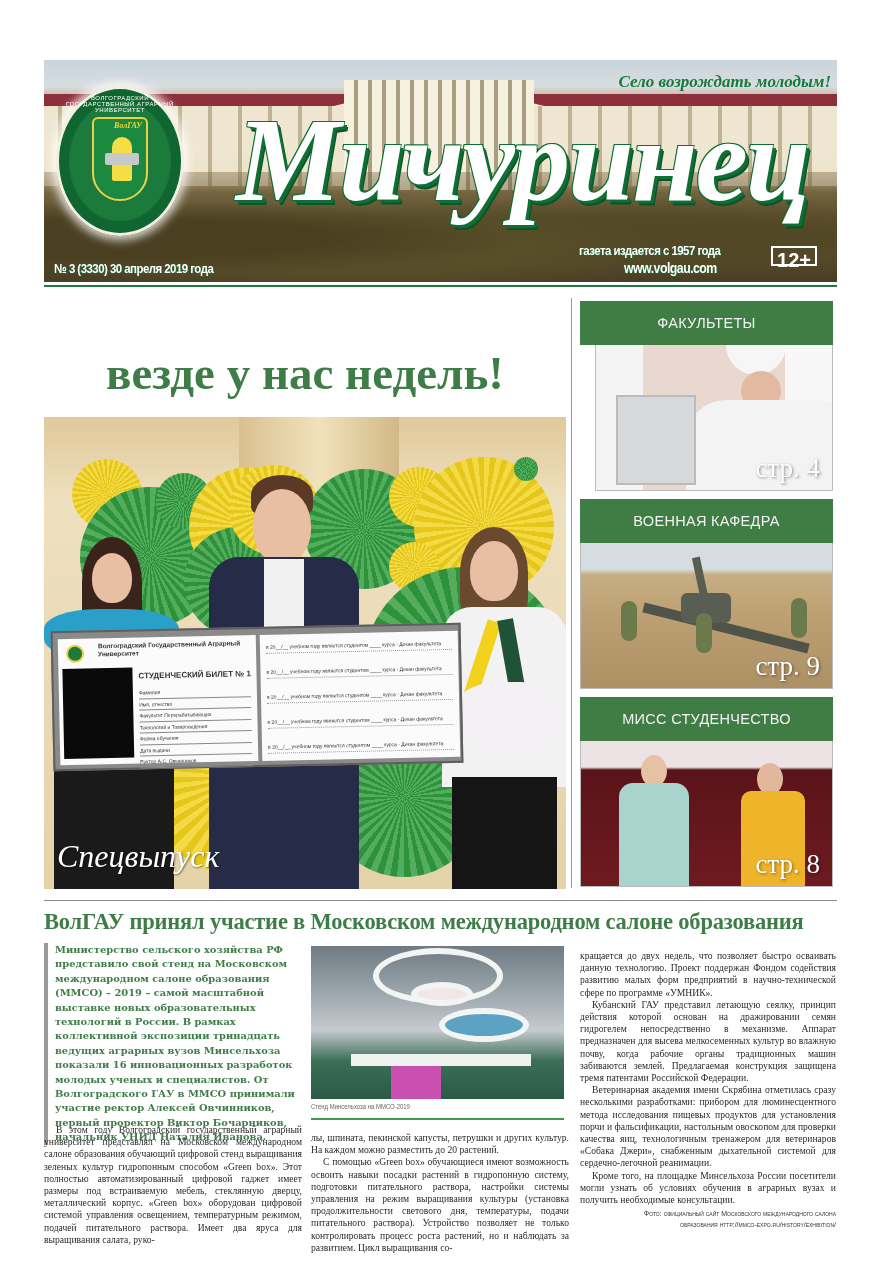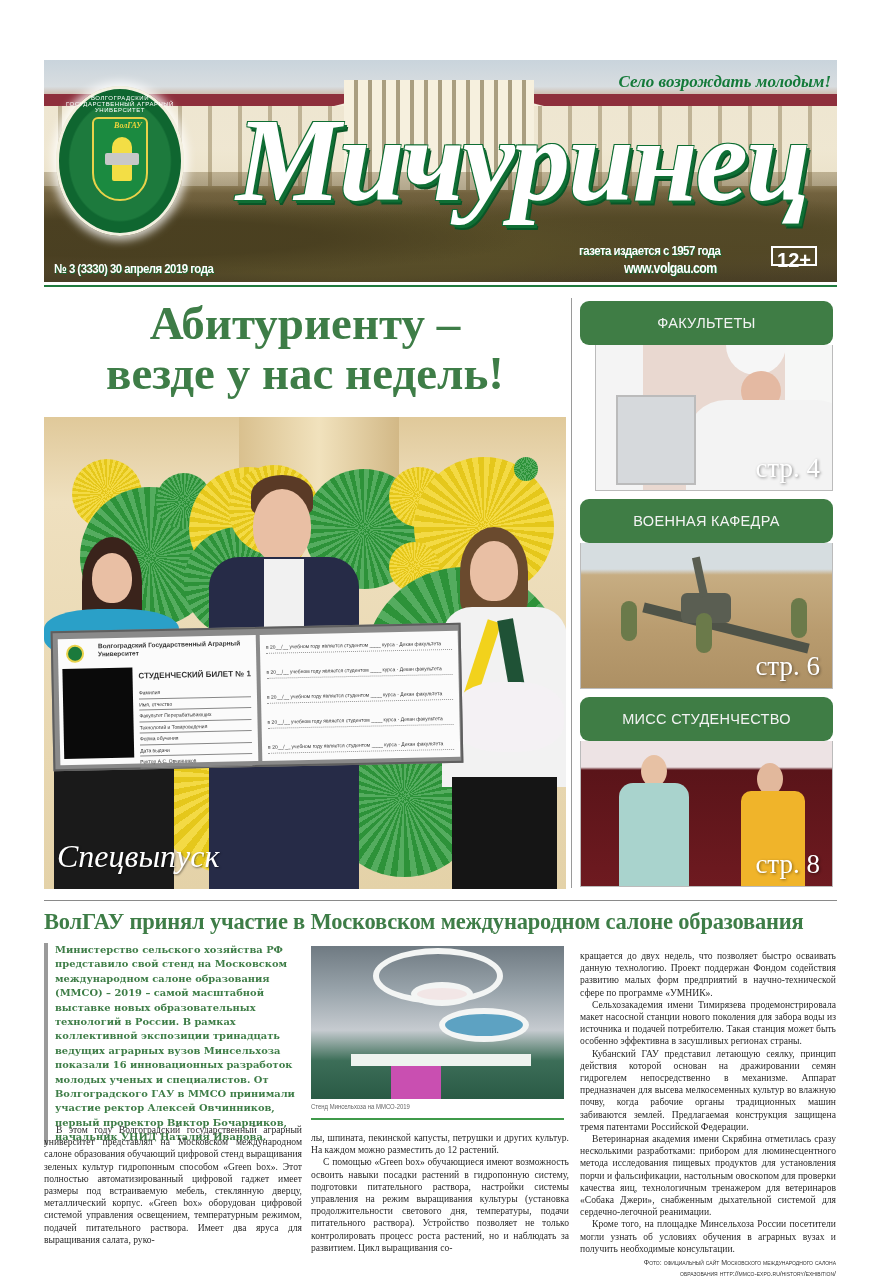--- a/index.html
+++ b/index.html
@@ -154,21 +154,21 @@
     position: absolute; left: 13px; bottom: 14px;
     font-family: "Liberation Serif", serif; font-style: italic;
     font-size: 32px; color: #ffffff; text-shadow: 1px 1px 2px rgba(0,0,0,.5);
   }
 
   
   .teaser { position: absolute; left: 580px; width: 253px; }
   .teaser .bar {
     height: 44px; background: #3f7d45; color: #f3f3f3;
     font-family: "Liberation Sans", sans-serif; font-size: 14.5px; letter-spacing: .3px;
-    display: flex; align-items: center; justify-content: center; border-radius: 9px;
+    display: flex; align-items: center; justify-content: center;
   }
   .teaser .pic { position: relative; height: 146px; overflow: hidden; border: 1px solid #bbb; border-top: none; }
   .teaser .page-ref {
     position: absolute; right: 12px; bottom: 6px;
     font-family: "Liberation Serif", serif; font-size: 27px; color: #fff;
     text-shadow: 1px 1px 3px rgba(0,0,0,.45);
   }
   .pic-lab { background: linear-gradient(90deg, #f4f4f4 0 20%, #e9d8d0 20% 80%, #f6f7f6 80%); margin-left: 15px; }
   .pic-army { background: linear-gradient(180deg, #d6dde0 0 18%, #c7ad82 22%, #b99c6f 60%, #ad9064 100%); }
   .pic-miss { background: linear-gradient(180deg, #ede3e4 0 18%, #5a1419 20%, #6e1a20 100%); }
@@ -235,21 +235,21 @@
   <div class="slogan">Село возрождать молодым!</div>
   <h1 class="title-main">Мичуринец</h1>
   <div class="issue-line">№ 3 (3330) 30 апреля 2019 года</div>
   <div class="since-line">газета издается с 1957 года</div>
   <div class="site-line">www.volgau.com</div>
   <div class="age-badge">12+</div>
 </header>
 <div class="masthead-rule"></div>
 
 <h2 class="headline">
-  <span>Абитуриенту –</span><br>
+  <br>
   <span>везде у нас недель!</span>
 </h2>
 
 <div class="main-photo">
   <div class="column"></div>
   <div class="fan y" style="left:28px;top:42px;width:70px;height:70px"></div>
   <div class="fan g" style="left:36px;top:70px;width:140px;height:140px"></div>
   <div class="fan g" style="left:112px;top:56px;width:56px;height:56px"></div>
   <div class="fan y" style="left:145px;top:50px;width:120px;height:120px"></div>
   <div class="fan g" style="left:140px;top:110px;width:110px;height:110px"></div>
@@ -332,21 +332,21 @@
 
 <section class="teaser" style="top:499px">
   <div class="bar">ВОЕННАЯ КАФЕДРА</div>
   <div class="pic pic-army">
     <div style="position:absolute;left:60px;top:80px;width:170px;height:10px;background:#4f5348;transform:rotate(14deg)"></div>
     <div style="position:absolute;left:100px;top:50px;width:50px;height:30px;background:#5a5e52;border-radius:6px"></div>
     <div style="position:absolute;left:115px;top:14px;width:8px;height:40px;background:#5a5e52;transform:rotate(-12deg)"></div>
     <div style="position:absolute;left:40px;top:58px;width:16px;height:40px;background:#6b7a4a;border-radius:8px"></div>
     <div style="position:absolute;left:115px;top:70px;width:16px;height:40px;background:#6b7a4a;border-radius:8px"></div>
     <div style="position:absolute;left:210px;top:55px;width:16px;height:40px;background:#6b7a4a;border-radius:8px"></div>
-    <div class="page-ref">стр. 6</div>
+    <div class="page-ref">стр. 9</div>
   </div>
 </section>
 
 <section class="teaser" style="top:697px">
   <div class="bar">МИСС СТУДЕНЧЕСТВО</div>
   <div class="pic pic-miss">
     <div style="position:absolute;left:60px;top:14px;width:26px;height:32px;background:#e7c1a4;border-radius:50%"></div>
     <div style="position:absolute;left:38px;top:42px;width:70px;height:106px;background:#a9d3cd;border-radius:14px 14px 0 0"></div>
     <div style="position:absolute;left:176px;top:22px;width:26px;height:32px;background:#e2b89c;border-radius:50%"></div>
     <div style="position:absolute;left:160px;top:50px;width:64px;height:98px;background:#f0b42a;border-radius:10px 10px 0 0"></div>
@@ -369,27 +369,26 @@
   </div>
   <figcaption class="caption">Стенд Минсельхоза на ММСО-2019</figcaption>
   <div class="cap-rule"></div>
 </figure>
 
 <div class="body-text col1">
   <p>В этом году Волгоградский государственный аграрный университет представлял на Московском международном салоне образования обучающий цифровой стенд выращивания зеленых культур гидропонным способом «Green box». Этот полностью автоматизированный цифровой гаджет имеет размеры под встраиваемую мебель, стеклянную дверцу, металлический корпус. «Green box» оборудован цифровой системой управления освещением, температурным режимом, подачей питательного раствора. Имеет два яруса для выращивания салата, руко-</p>
 </div>
 
 <div class="body-text col2">
-  <p class="cont">лы, шпината, пекинской капусты, петрушки и других культур. На каждом можно разместить до 12 растений.</p>
+  <p class="cont">лы, шпината, пекинской капусты, петрушки и других культур. На каждом можно разместить до 20 растений.</p>
   <p>С помощью «Green box» обучающиеся имеют возможность освоить навыки посадки растений в гидропонную систему, подготовки питательного раствора, настройки системы управления на режим выращивания культуры (установка продолжительности светового дня, температуры, подачи питательного раствора). Устройство позволяет не только контролировать процесс роста растений, но и наблюдать за развитием. Цикл выращивания со-</p>
 </div>
 
 <div class="body-text col3">
   <p class="cont">кращается до двух недель, что позволяет быстро осваивать данную технологию. Проект поддержан Фондом содействия развитию малых форм предприятий в научно-технической сфере по программе «УМНИК».</p>
-  <p>Сельхозакадемия имени Тимирязева продемонстрировала макет насосной станции нового поколения для забора воды из источника и подачей потребителю. Такая станция может быть особенно эффективна в засушливых регионах страны.</p>
   <p>Кубанский ГАУ представил летающую сеялку, принцип действия которой основан на дражировании семян гидрогелем непосредственно в механизме. Аппарат предназначен для высева мелкосеменных культур во влажную почву, когда рабочие органы традиционных машин забиваются землей. Предлагаемая конструкция защищена тремя патентами Российской Федерации.</p>
   <p>Ветеринарная академия имени Скрябина отметилась сразу несколькими разработками: прибором для люминесцентного метода исследования пищевых продуктов для установления порчи и фальсификации, настольным овоскопом для проверки качества яиц, технологичным тренажером для ветеринаров «Собака Джери», снабженным дыхательной системой для сердечно-легочной реанимации.</p>
   <p>Кроме того, на площадке Минсельхоза России посетители могли узнать об условиях обучения в аграрных вузах и получить необходимые консультации.</p>
   <div class="credit">
     <div>Фото: официальный сайт Московского международного салона</div>
     <div>образования http://mmco-expo.ru/history/exhibition/</div>
   </div>
 </div>
 
 </body></html>

